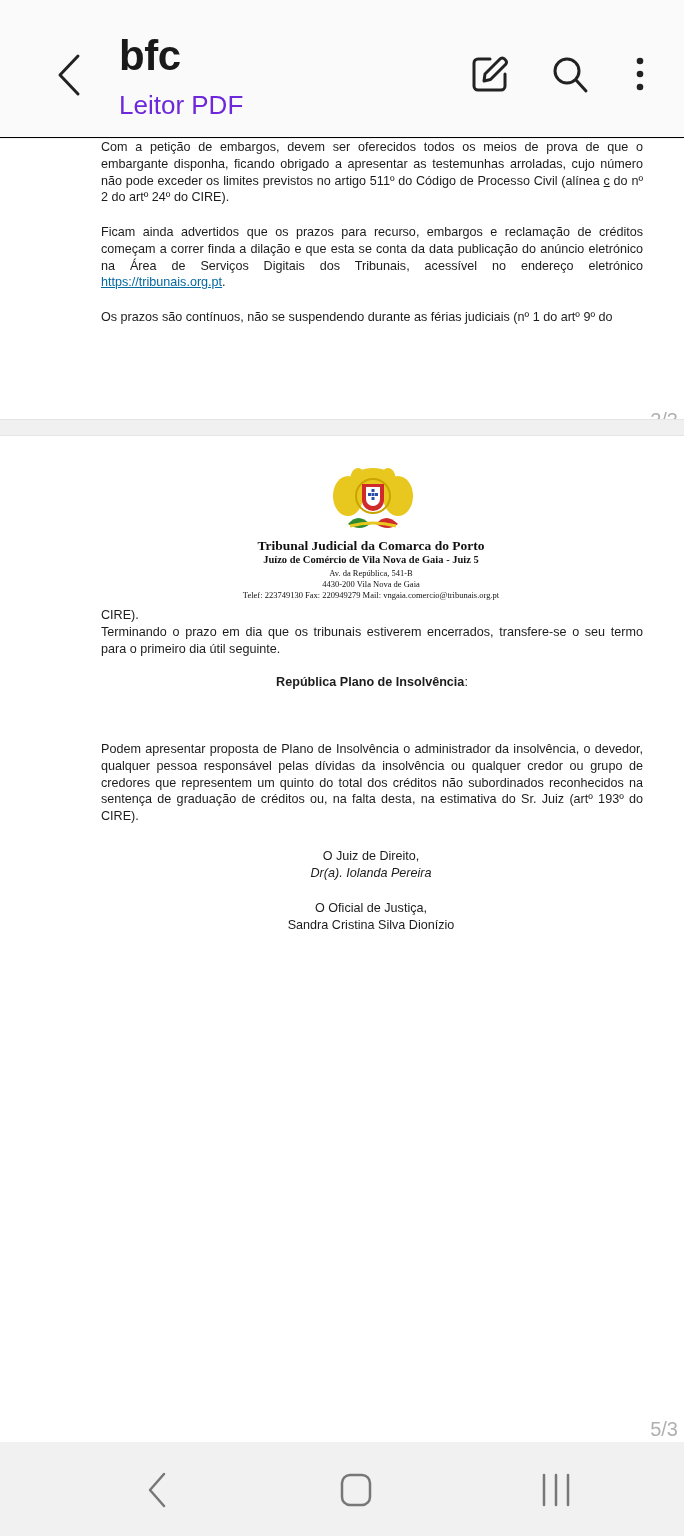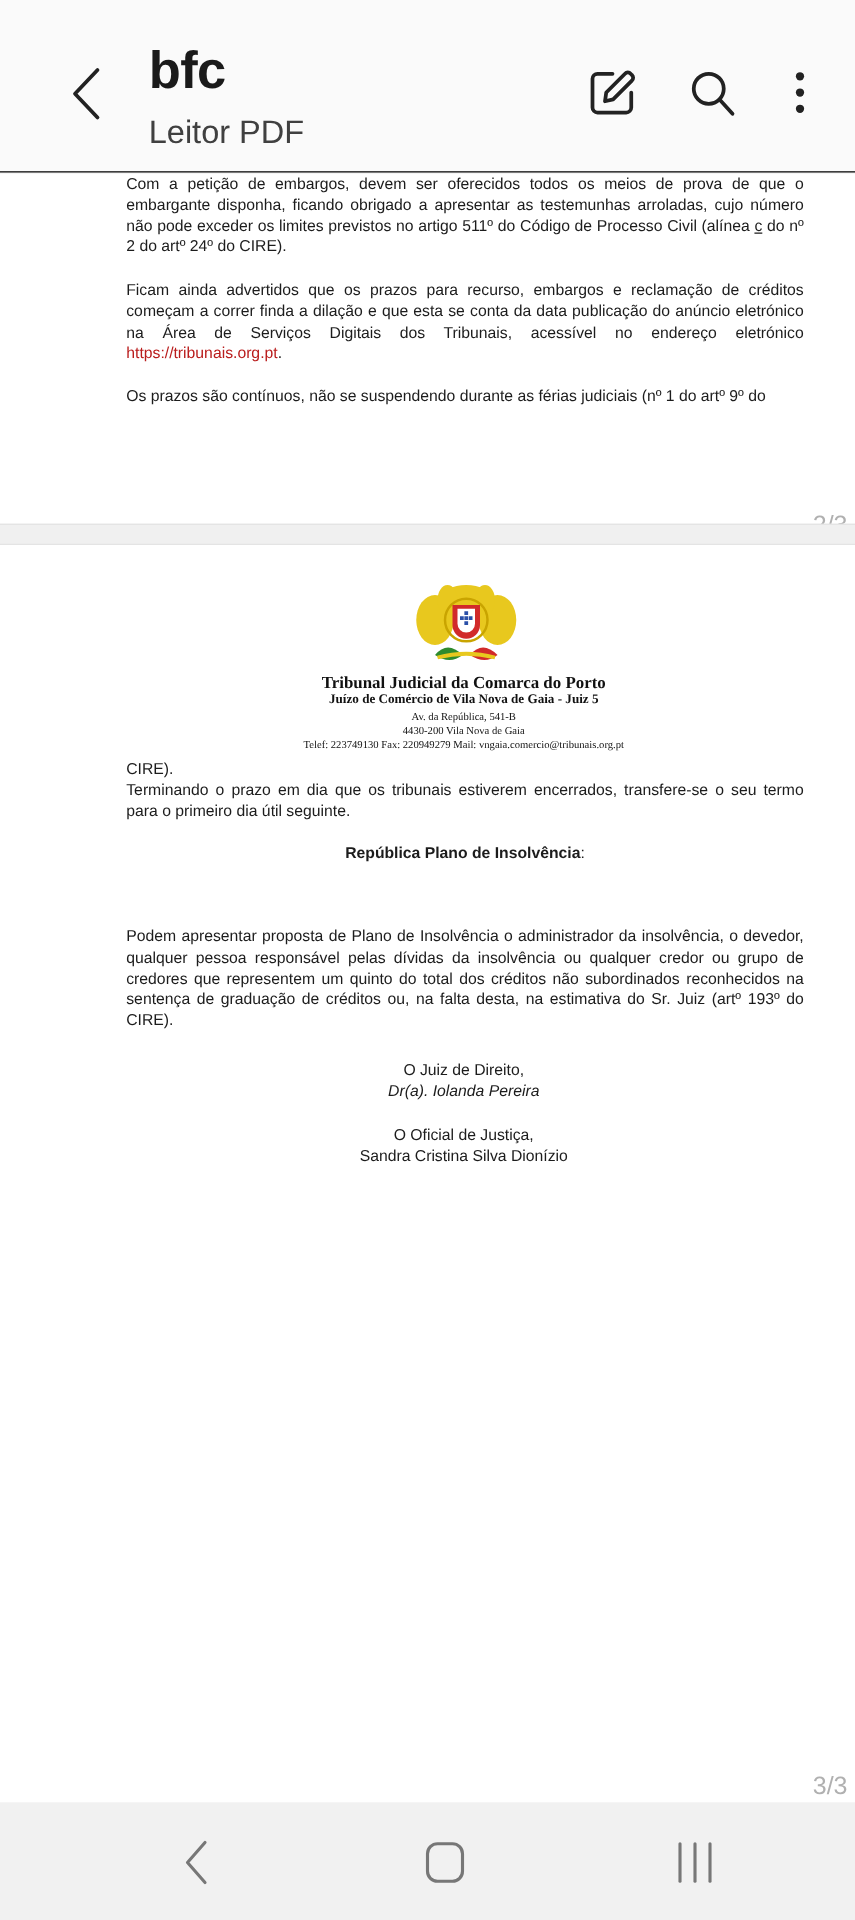--- a/index.html
+++ b/index.html
@@ -8,35 +8,35 @@
 
   
   .status-bar { position: absolute; top: -14px; left: 0; width: 684px; height: 22px; background: #fafafa; }
   .status-time { position: absolute; left: 46px; top: 0; font-size: 22px; color: #222; }
   .status-right { position: absolute; right: 20px; top: 0; font-size: 22px; color: #222; }
 
   
   .app-header { position: absolute; top: 0; left: 0; width: 684px; height: 138px; background: #fafafa; border-bottom: 1px solid #000000; }
   .back-btn { position: absolute; left: 52px; top: 52px; width: 34px; height: 46px; }
   .title { position: absolute; left: 119px; top: 32px; font-size: 42px; font-weight: bold; color: #1a1a1a; letter-spacing: -0.5px; }
-  .subtitle { position: absolute; left: 119px; top: 90px; font-size: 26px; color: #404040; }
+  .subtitle { position: absolute; left: 119px; top: 90px; font-size: 26px; color: #6d28d9; }
   .hdr-icon { position: absolute; top: 54px; width: 40px; height: 40px; }
   .edit-btn { left: 470px; }
   .search-btn { left: 550px; }
   .more-btn { left: 624px; width: 32px; }
 
   
   .page { position: absolute; left: 0; width: 684px; background: #fff; }
   .page-2 { top: 139px; height: 280px; }
   .page-3 { top: 436px; height: 1006px; }
   .page-gap { position: absolute; left: 0; top: 419px; width: 684px; height: 17px; background: #f0f0f0; border-top: 1px solid #e4e4e4; border-bottom: 1px solid #e4e4e4; }
 
   .doc-text { position: absolute; left: 101px; width: 542px; font-size: 12.6px; line-height: 16.8px; color: #1c1c1c; text-align: justify; }
   .doc-text p { margin: 0; }
-  .link { color: #b91c1c; }
+  .link { color: #0369a1; text-decoration: underline; }
   .u { text-decoration: underline; }
 
   .page-num { position: absolute; right: 6px; font-size: 20px; color: #b0b0b0; }
 
   
   .crest { position: absolute; left: 330px; top: 30px; width: 86px; height: 70px; }
   .lh { position: absolute; left: 0; width: 742px; text-align: center; font-family: "Liberation Serif", serif; color: #111; }
   .lh-court { top: 102px; font-size: 13.5px; font-weight: bold; }
   .lh-dept { top: 118px; font-size: 10.5px; font-weight: bold; }
   .lh-addr1 { top: 132px; font-size: 8.5px; }
@@ -147,21 +147,21 @@
   </div>
   <div class="doc-text" style="top:305px;">
     <p>Podem apresentar proposta de Plano de Insolvência o administrador da insolvência, o devedor, qualquer pessoa responsável pelas dívidas da insolvência ou qualquer credor ou grupo de credores que representem um quinto do total dos créditos não subordinados reconhecidos na sentença de graduação de créditos ou, na falta desta, na estimativa do Sr. Juiz (artº 193º do CIRE).</p>
   </div>
 
   <div class="sig" style="top:412px;">O Juiz de Direito,</div>
   <div class="sig italic" style="top:429px;">Dr(a). Iolanda Pereira</div>
   <div class="sig" style="top:464px;">O Oficial de Justiça,</div>
   <div class="sig" style="top:481px;">Sandra Cristina Silva Dionízio</div>
 
-  <div class="page-num" style="top:982px;">3/3</div>
+  <div class="page-num" style="top:982px;">5/3</div>
 </div>
 
 <div class="nav-bar">
   <div class="nav-btn nav-back">
     <svg width="44" height="40" viewBox="0 0 44 40">
       <polyline points="28,4 14,20 28,36" fill="none" stroke="#777" stroke-width="2.5" stroke-linecap="round" stroke-linejoin="round"></polyline>
     </svg>
   </div>
   <div class="nav-btn nav-home">
     <svg width="44" height="40" viewBox="0 0 44 40">

